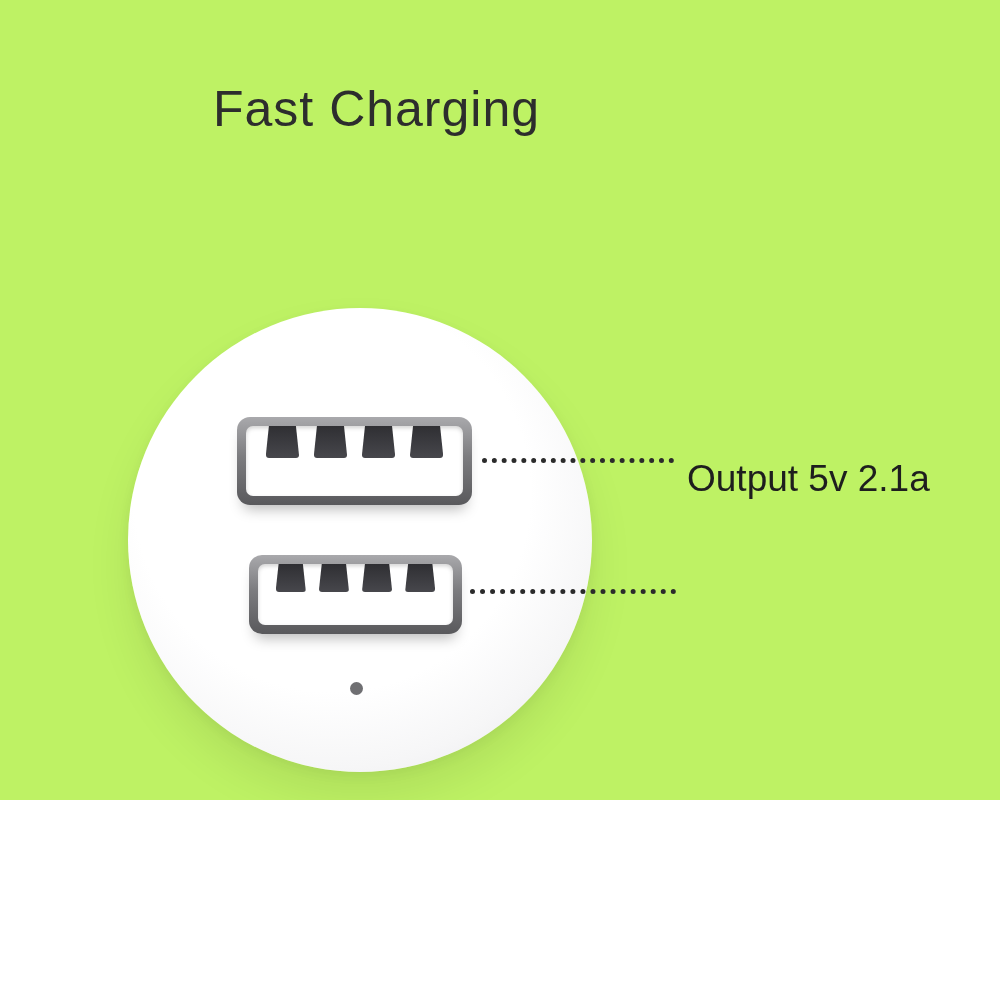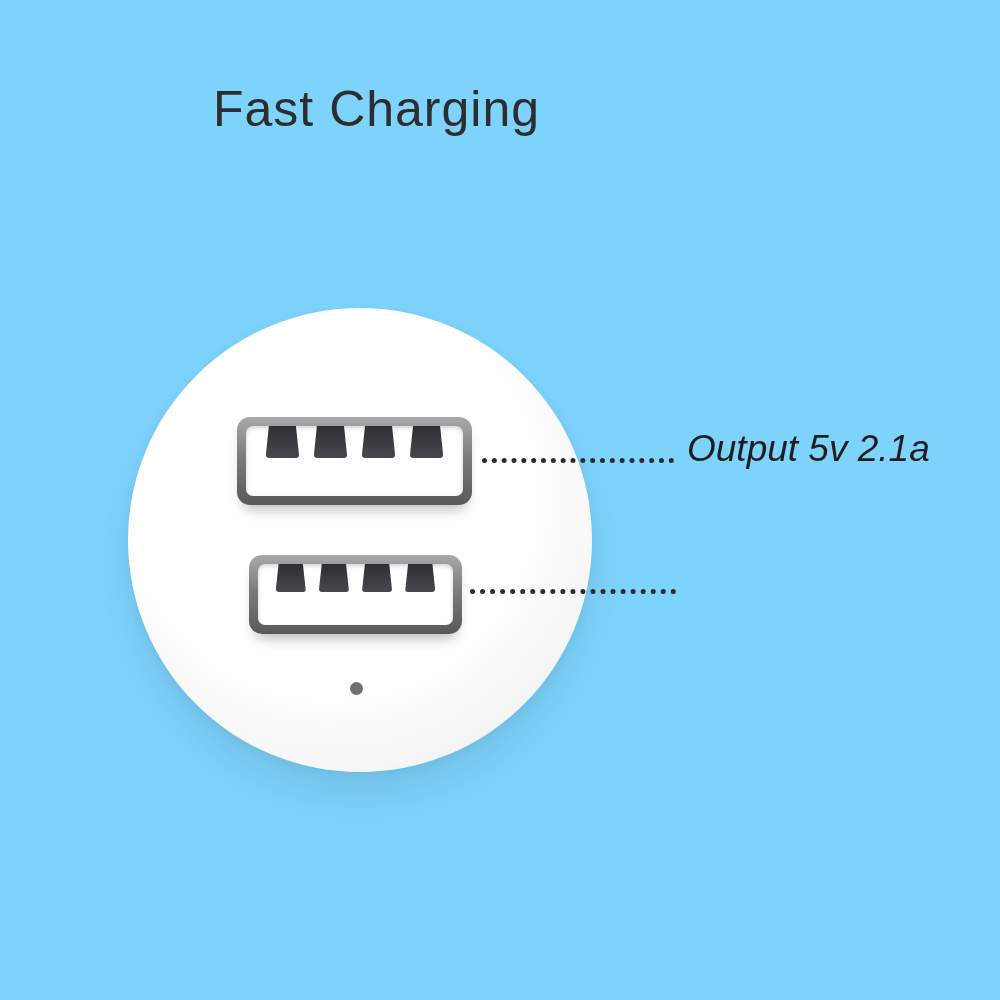--- a/index.html
+++ b/index.html
@@ -4,22 +4,22 @@
 <style>
   html, body {
     margin: 0;
     padding: 0;
     background: #ffffff;
     font-family: "Liberation Sans", sans-serif;
   }
   .canvas {
     position: relative;
     width: 1000px;
-    height: 1000px;
-    background: #7dd3fc;
+    height: 800px;
+    background: #bef264;
     overflow: hidden;
   }
 
   
   .title {
     position: absolute;
     left: 213px;
     top: 80px;
     margin: 0;
     font-size: 50px;
@@ -120,22 +120,21 @@
   
   .label {
     position: absolute;
     font-size: 37px;
     font-weight: 500;
     color: #1e1e1e;
     white-space: nowrap;
   }
   .label-top {
     left: 687px;
-    top: 428px;
-    font-style: italic;
+    top: 458px;
   }
   .label-bottom {
     left: 695px;
     top: 572px;
   }
 </style>
 </head>
 <body>
 
 <div class="canvas">

